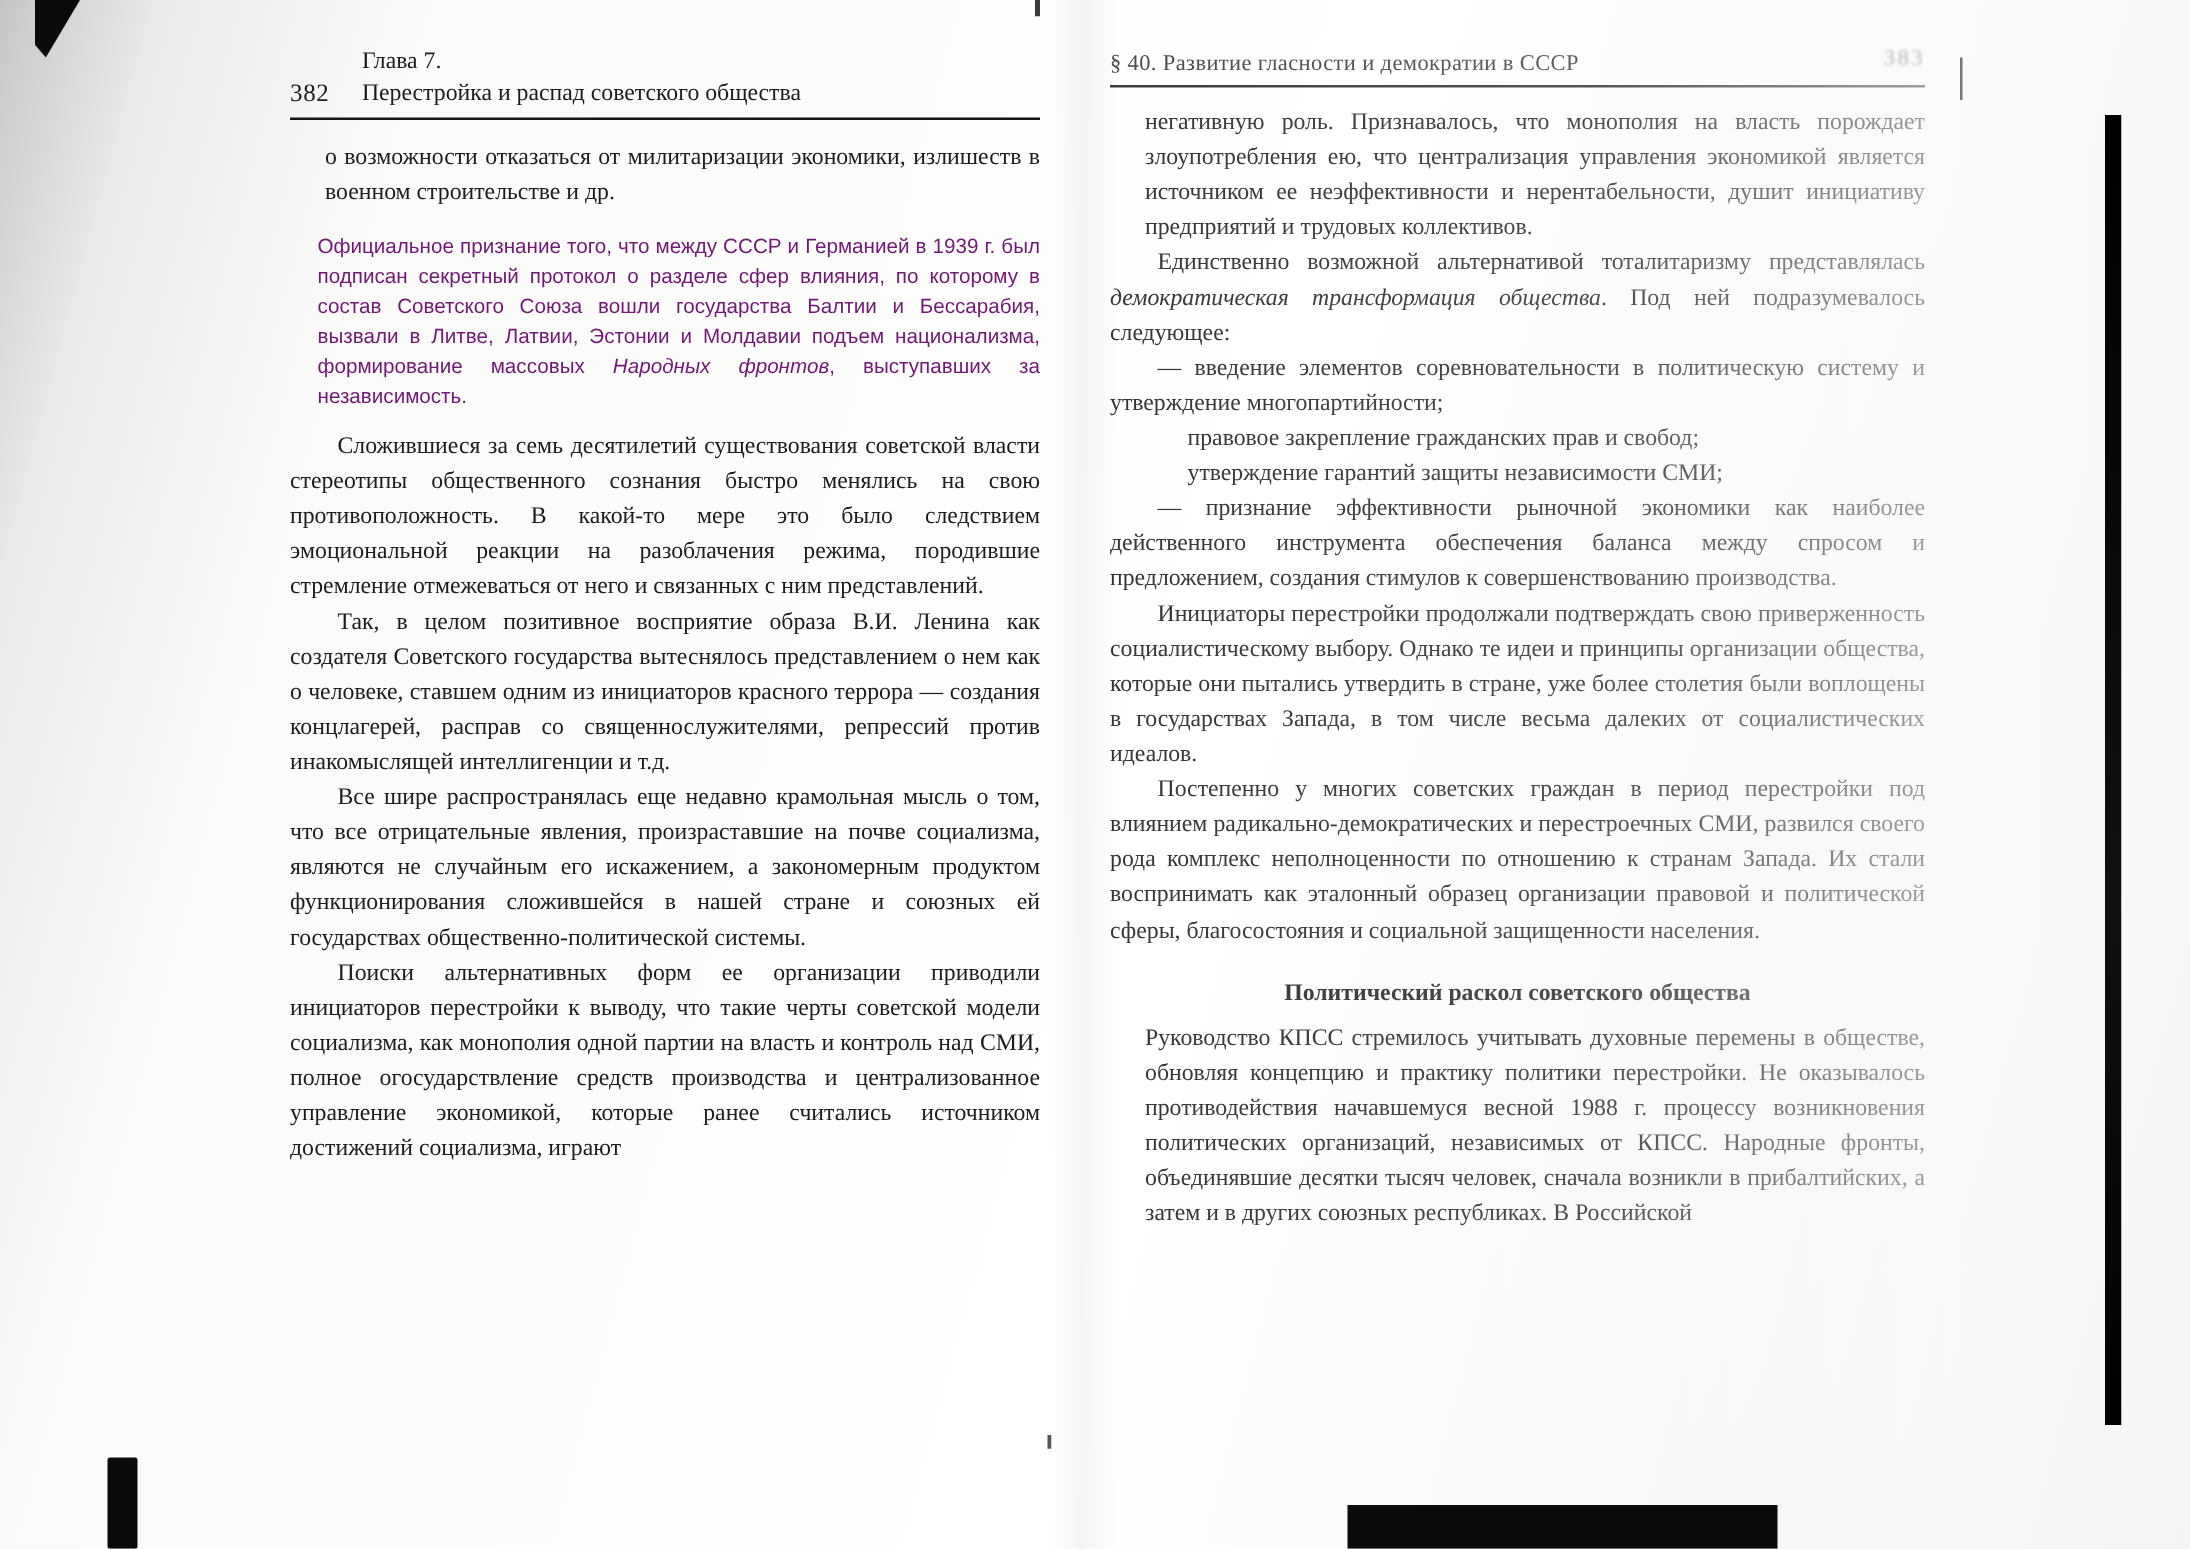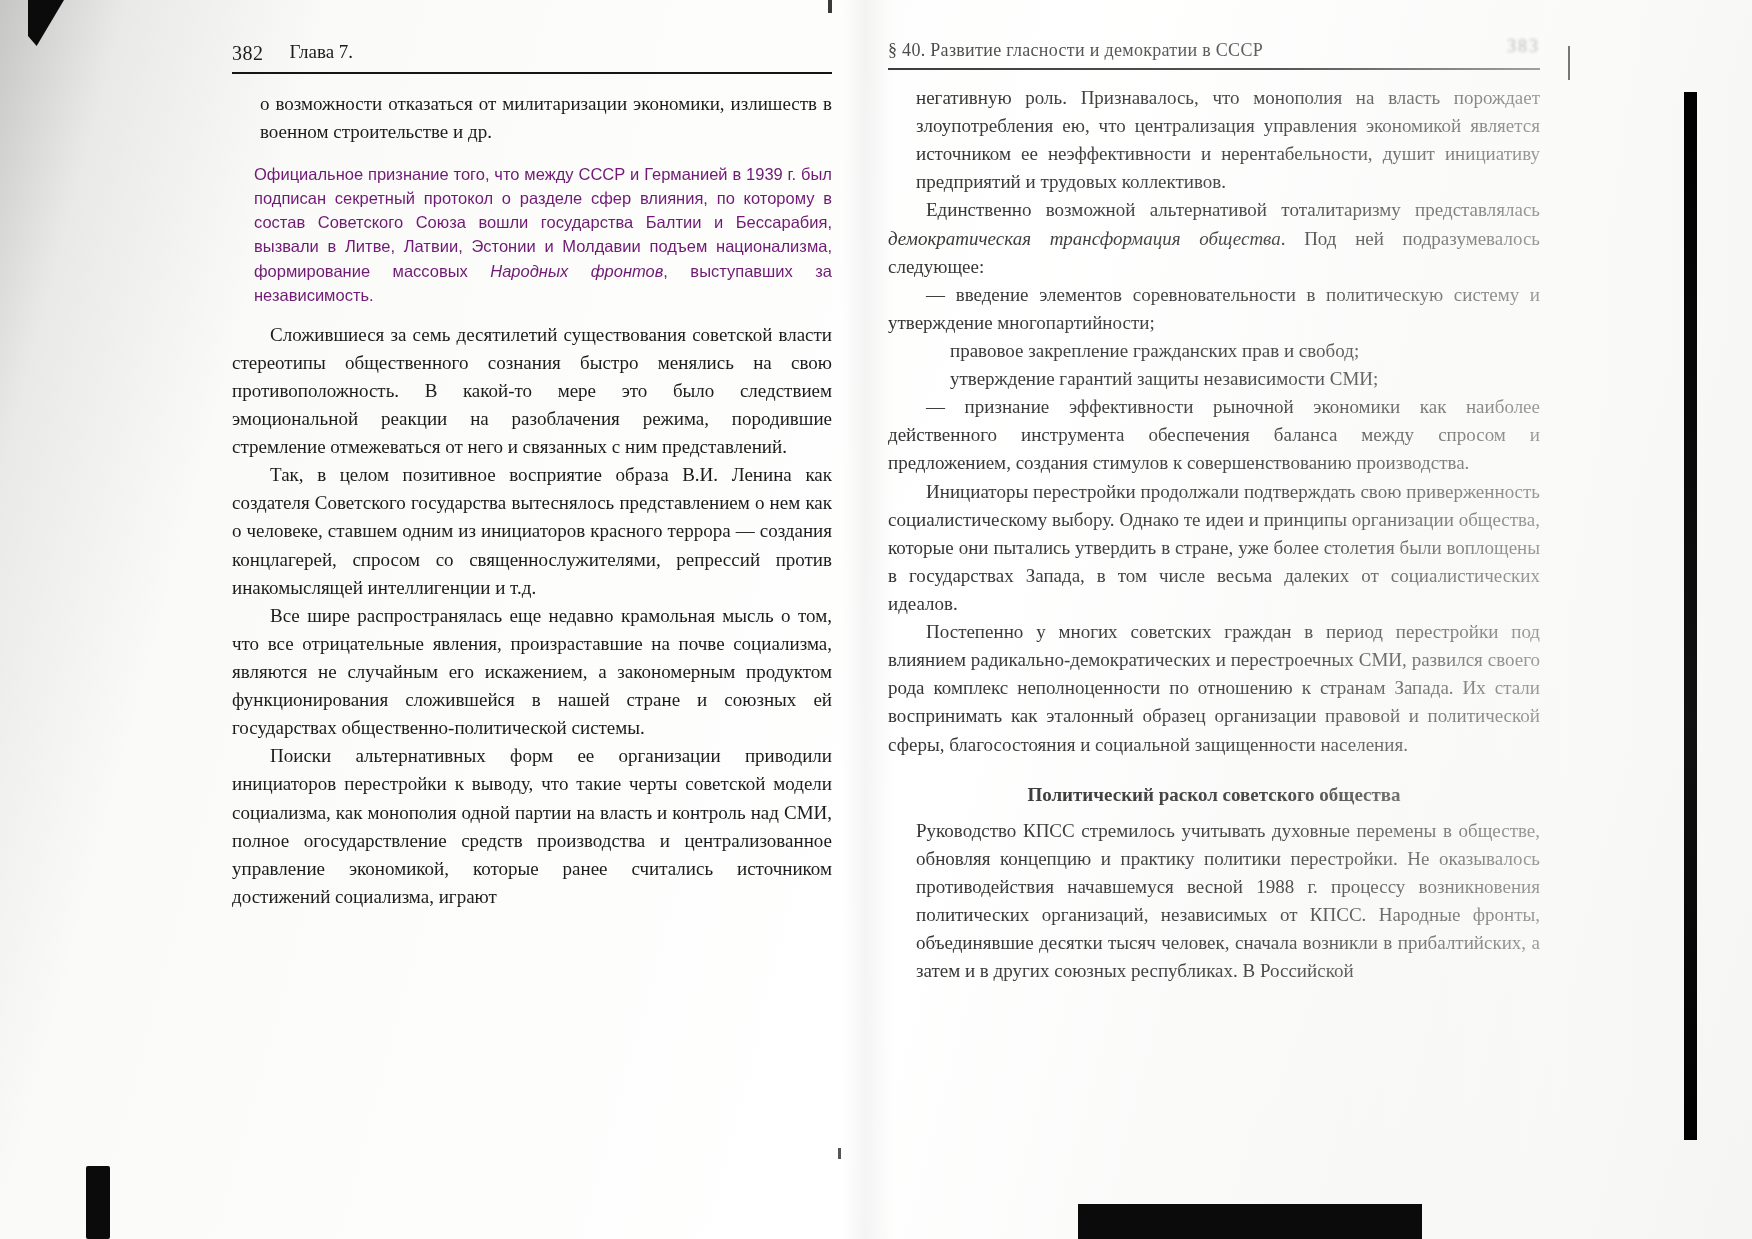--- a/index.html
+++ b/index.html
@@ -57,29 +57,30 @@
 </head>
 <body>
 
 <div class="gutter"></div>
 
 <div class="page-col" id="left-col">
   <div class="pg-header">
     <span class="pg-num">382</span>
     <div class="chapter-block">
       <div>Глава 7.</div>
+      <div>Перестройка и распад советского общества</div>
     </div>
   </div>
   <div class="header-rule"></div>
 
   <div class="body-text">
     <p class="noindent">о возможности отказаться от милитаризации экономики, излишеств в военном строительстве и др.</p>
     <p class="inset"><span>Официальное признание того, что между СССР и Германией в 1939 г. был подписан секретный протокол о разделе сфер влияния, по которому в состав Советского Союза вошли государства Балтии и Бессарабия, вызвали в Литве, Латвии, Эстонии и Молдавии подъем национализма, формирование массовых </span><em>Народных фронтов</em><span>, выступавших за независимость.</span></p>
     <p>Сложившиеся за семь десятилетий существования советской власти стереотипы общественного сознания быстро менялись на свою противоположность. В какой-то мере это было следствием эмоциональной реакции на разоблачения режима, породившие стремление отмежеваться от него и связанных с ним представлений.</p>
-    <p>Так, в целом позитивное восприятие образа В.И. Ленина как создателя Советского государства вытеснялось представлением о нем как о человеке, ставшем одним из инициаторов красного террора — создания концлагерей, спросом со священнослужителями, репрессий против инакомыслящей интеллигенции и т.д.</p>
+    <p>Так, в целом позитивное восприятие образа В.И. Ленина как создателя Советского государства вытеснялось представлением о нем как о человеке, ставшем одним из инициаторов красного террора — создания концлагерей, расправ со священнослужителями, репрессий против инакомыслящей интеллигенции и т.д.</p>
     <p>Все шире распространялась еще недавно крамольная мысль о том, что все отрицательные явления, произраставшие на почве социализма, являются не случайным его искажением, а закономерным продуктом функционирования сложившейся в нашей стране и союзных ей государствах общественно-политической системы.</p>
     <p>Поиски альтернативных форм ее организации приводили инициаторов перестройки к выводу, что такие черты советской модели социализма, как монополия одной партии на власть и контроль над СМИ, полное огосударствление средств производства и централизованное управление экономикой, которые ранее считались источником достижений социализма, играют</p>
   </div>
 </div>
 
 <div class="page-col" id="right-col">
   <div class="sec-header">
     <span class="sec-title">§ 40. Развитие гласности и демократии в СССР</span>
     <span class="sec-num">383</span>
   </div>

